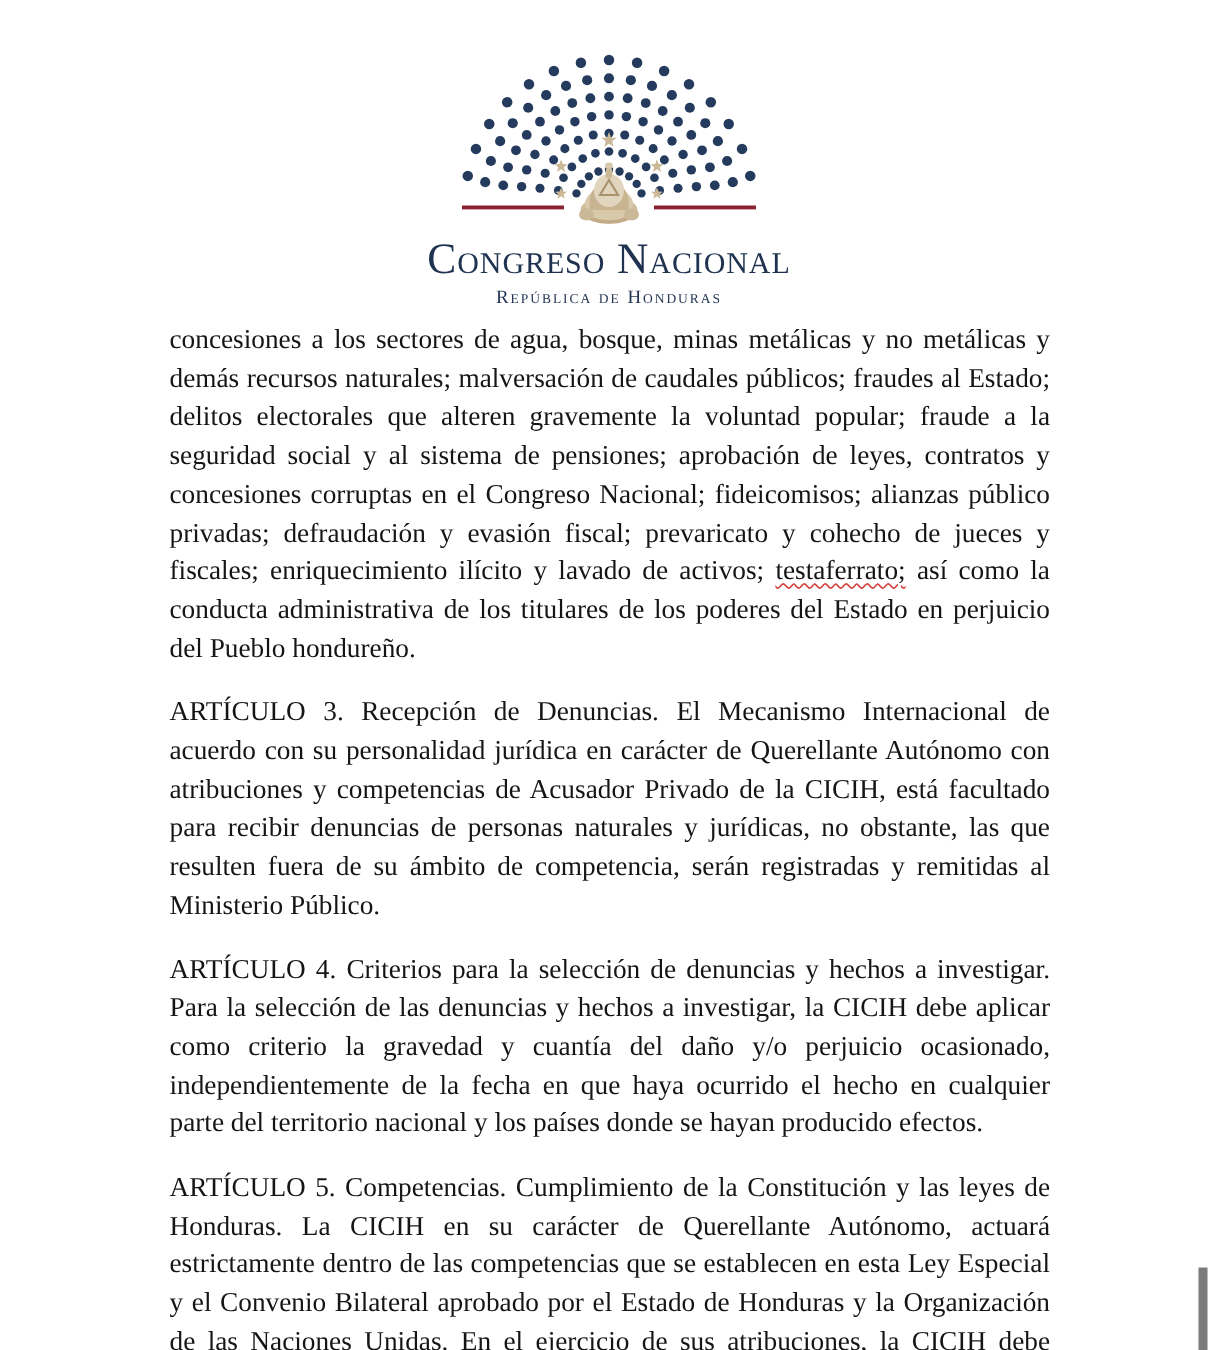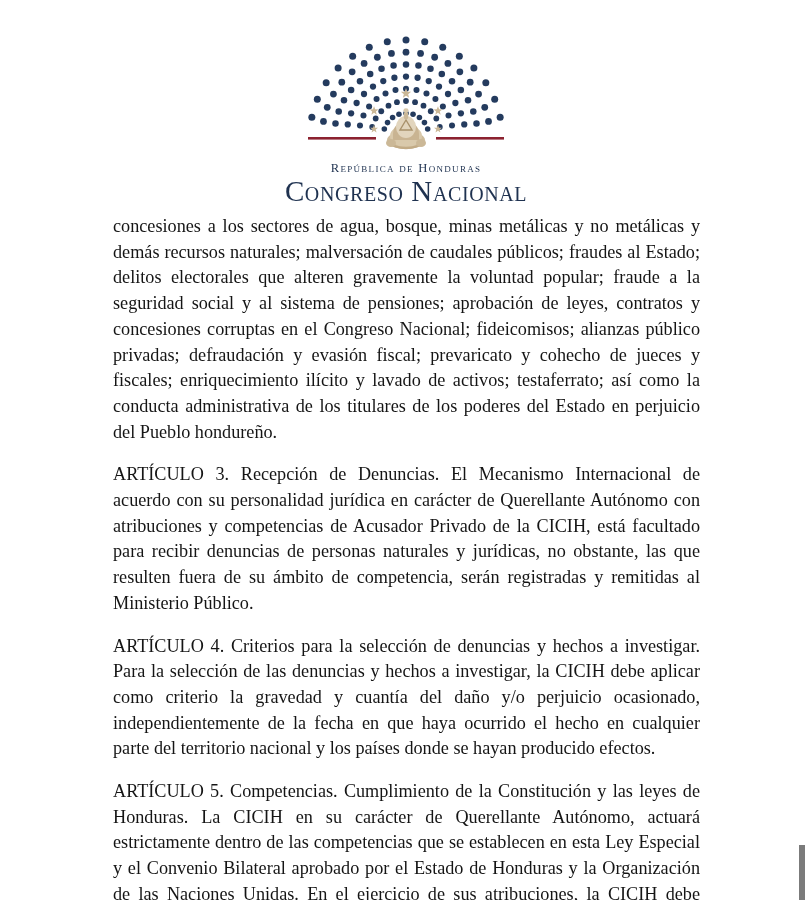--- a/index.html
+++ b/index.html
@@ -56,20 +56,21 @@
     font-size: 18.2px;
     line-height: 25.7px;
     color: #151515;
     -webkit-font-smoothing: antialiased;
   }
   .para:last-child { margin-bottom: 0; }
   .para b, .para .bold {
     font-weight: normal;
   }
   .misspell {
+    text-decoration: underline;
     text-decoration-style: wavy;
     text-decoration-color: #d4403a;
     text-decoration-thickness: 1px;
     text-underline-offset: 2px;
   }
 
   
   .scrollbar-track {
     position: absolute;
     right: 0px;
@@ -218,25 +219,25 @@
           <ellipse cx="15" cy="15" rx="5" ry="4" fill="#cbb897"></ellipse>
         </g>
 
         <rect x="18" y="113" width="68" height="2.6" fill="#8c2230"></rect>
         <rect x="146" y="113" width="68" height="2.6" fill="#8c2230"></rect>
       </svg>
     </div>
 
     <div style="margin-top:-26px; text-align:center;">
       <div style="font-family:'Liberation Serif','DejaVu Serif',serif;
+                  font-size:29px; color:#1f3250; letter-spacing:0.6px;
+                  font-variant:small-caps; line-height:1.05;">Congreso Nacional</div>
+      <div style="font-family:'Liberation Serif','DejaVu Serif',serif;
                   font-size:12.6px; color:#1f3250; letter-spacing:1.3px;
                   font-variant:small-caps; margin-top:3px;">República de Honduras</div>
-      <div style="font-family:'Liberation Serif','DejaVu Serif',serif;
-                  font-size:29px; color:#1f3250; letter-spacing:0.6px;
-                  font-variant:small-caps; line-height:1.05;">Congreso Nacional</div>
     </div>
   </header>
 
   <main class="doc-body" id="doc-body">
       <p class="para"><span>concesiones a los sectores de agua, bosque, minas metálicas y no metálicas y demás recursos naturales; malversación de caudales públicos; fraudes al Estado; delitos electorales que alteren gravemente la voluntad popular; fraude a la seguridad social y al sistema de pensiones; aprobación de leyes, contratos y concesiones corruptas en el Congreso Nacional; fideicomisos; alianzas público privadas; defraudación y evasión fiscal; prevaricato y cohecho de jueces y fiscales; enriquecimiento ilícito y lavado de activos; </span><span class="misspell">testaferrato;</span><span> así como la conducta administrativa de los titulares de los poderes del Estado en perjuicio del Pueblo hondureño.</span></p>
       <p class="para"><b>ARTÍCULO 3. Recepción de Denuncias.</b><span> El Mecanismo Internacional de acuerdo con su personalidad jurídica en carácter de </span><b>Querellante Autónomo con atribuciones y competencias de Acusador Privado de la CICIH</b><span>, está facultado para recibir denuncias de personas naturales y jurídicas, no obstante, las que resulten fuera de su ámbito de competencia, serán registradas y remitidas al Ministerio Público.</span></p>
       <p class="para"><b>ARTÍCULO 4. Criterios para la selección de denuncias y hechos a investigar.</b><span> Para la selección de las denuncias y hechos a investigar, la CICIH debe aplicar como criterio la gravedad y cuantía del daño y/o perjuicio ocasionado, independientemente de la fecha en que haya ocurrido el hecho en cualquier parte del territorio nacional y los países donde se hayan producido efectos.</span></p>
       <p class="para"><b>ARTÍCULO 5. Competencias. Cumplimiento de la Constitución y las leyes de Honduras.</b><span> La CICIH en su carácter de </span><b>Querellante Autónomo,</b><span> actuará estrictamente dentro de las competencias que se establecen en esta Ley Especial y el Convenio Bilateral aprobado por el Estado de Honduras y la Organización de las Naciones Unidas. En el ejercicio de sus atribuciones, la CICIH debe cumplir la Constitución de la República, tratados y convenios internacionales y las leyes y normativa vigente en Honduras.</span></p>
     </main>
 

